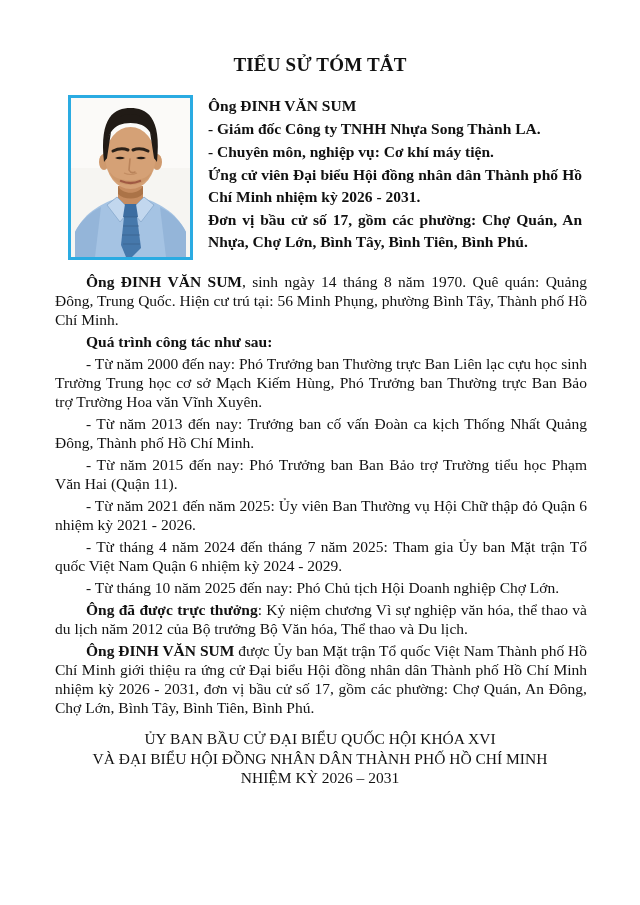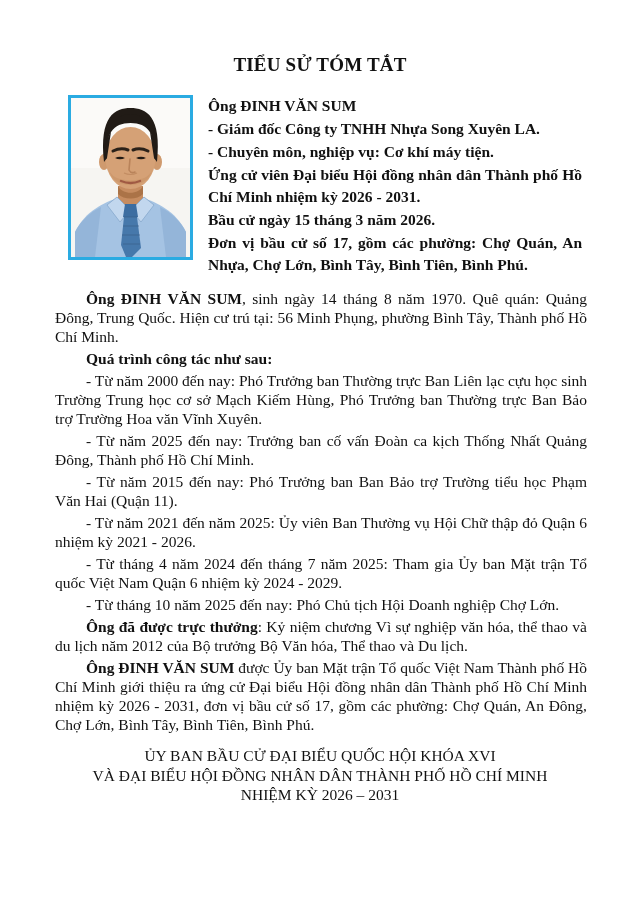--- a/index.html
+++ b/index.html
@@ -106,35 +106,34 @@
 
         <path d="M59,61 L58,72 Q60,76 64,74" stroke="#b9835a" stroke-width="1.6" fill="none" stroke-linecap="round"></path>
         <path d="M53,75 Q59.5,78 66,75" stroke="#b9835a" stroke-width="1.2" fill="none" opacity="0.7"></path>
 
         <path d="M50,83 Q59.5,87 69,83" stroke="#a05a43" stroke-width="2.4" fill="none" stroke-linecap="round"></path>
       </svg>
     </div>
 
     <div class="profile-info">
       <p class="no-just">Ông ĐINH VĂN SUM</p>
-      <p>- Giám đốc Công ty TNHH Nhựa Song Xuyên LA.</p>
+      <p>- Giám đốc Công ty TNHH Nhựa Song Thành LA.</p>
       <p>- Chuyên môn, nghiệp vụ: Cơ khí máy tiện.</p>
       <p>Ứng cử viên Đại biểu Hội đồng nhân dân Thành phố Hồ Chí Minh nhiệm kỳ 2026 - 2031.</p>
-      <p>Bầu cử ngày 15 tháng 3 năm 2026.</p>
       <p>Đơn vị bầu cử số 17, gồm các phường: Chợ Quán, An Nhựa, Chợ Lớn, Bình Tây, Bình Tiên, Bình Phú.</p>
     </div>
   </div>
 
   <div class="body-text">
     <p><b>Ông ĐINH VĂN SUM</b><span>, sinh ngày 14 tháng 8 năm 1970. Quê quán: Quảng Đông, Trung Quốc. Hiện cư trú tại: 56 Minh Phụng, phường Bình Tây, Thành phố Hồ Chí Minh.</span></p>
 
     <p class="heading">Quá trình công tác như sau:</p>
 
     <p>- Từ năm 2000 đến nay: Phó Trưởng ban Thường trực Ban Liên lạc cựu học sinh Trường Trung học cơ sở Mạch Kiếm Hùng, Phó Trưởng ban Thường trực Ban Bảo trợ Trường Hoa văn Vĩnh Xuyên.</p>
-    <p>- Từ năm 2025 đến nay: Trưởng ban cố vấn Đoàn ca kịch Thống Nhất Quảng Đông, Thành phố Hồ Chí Minh.</p>
+    <p>- Từ năm 2013 đến nay: Trưởng ban cố vấn Đoàn ca kịch Thống Nhất Quảng Đông, Thành phố Hồ Chí Minh.</p>
     <p>- Từ năm 2015 đến nay: Phó Trưởng ban Ban Bảo trợ Trường tiểu học Phạm Văn Hai (Quận 11).</p>
     <p>- Từ năm 2021 đến năm 2025: Ủy viên Ban Thường vụ Hội Chữ thập đỏ Quận 6 nhiệm kỳ 2021 - 2026.</p>
     <p>- Từ tháng 4 năm 2024 đến tháng 7 năm 2025: Tham gia Ủy ban Mặt trận Tổ quốc Việt Nam Quận 6 nhiệm kỳ 2024 - 2029.</p>
     <p>- Từ tháng 10 năm 2025 đến nay: Phó Chủ tịch Hội Doanh nghiệp Chợ Lớn.</p>
 
     <p><b>Ông đã được trực thưởng</b><span>: Kỷ niệm chương Vì sự nghiệp văn hóa, thể thao và du lịch năm 2012 của Bộ trưởng Bộ Văn hóa, Thể thao và Du lịch.</span></p>
 
     <p><b>Ông ĐINH VĂN SUM</b><span> được Ủy ban Mặt trận Tổ quốc Việt Nam Thành phố Hồ Chí Minh giới thiệu ra ứng cử Đại biểu Hội đồng nhân dân Thành phố Hồ Chí Minh nhiệm kỳ 2026 - 2031, đơn vị bầu cử số 17, gồm các phường: Chợ Quán, An Đông, Chợ Lớn, Bình Tây, Bình Tiên, Bình Phú.</span></p>
   </div>
 

